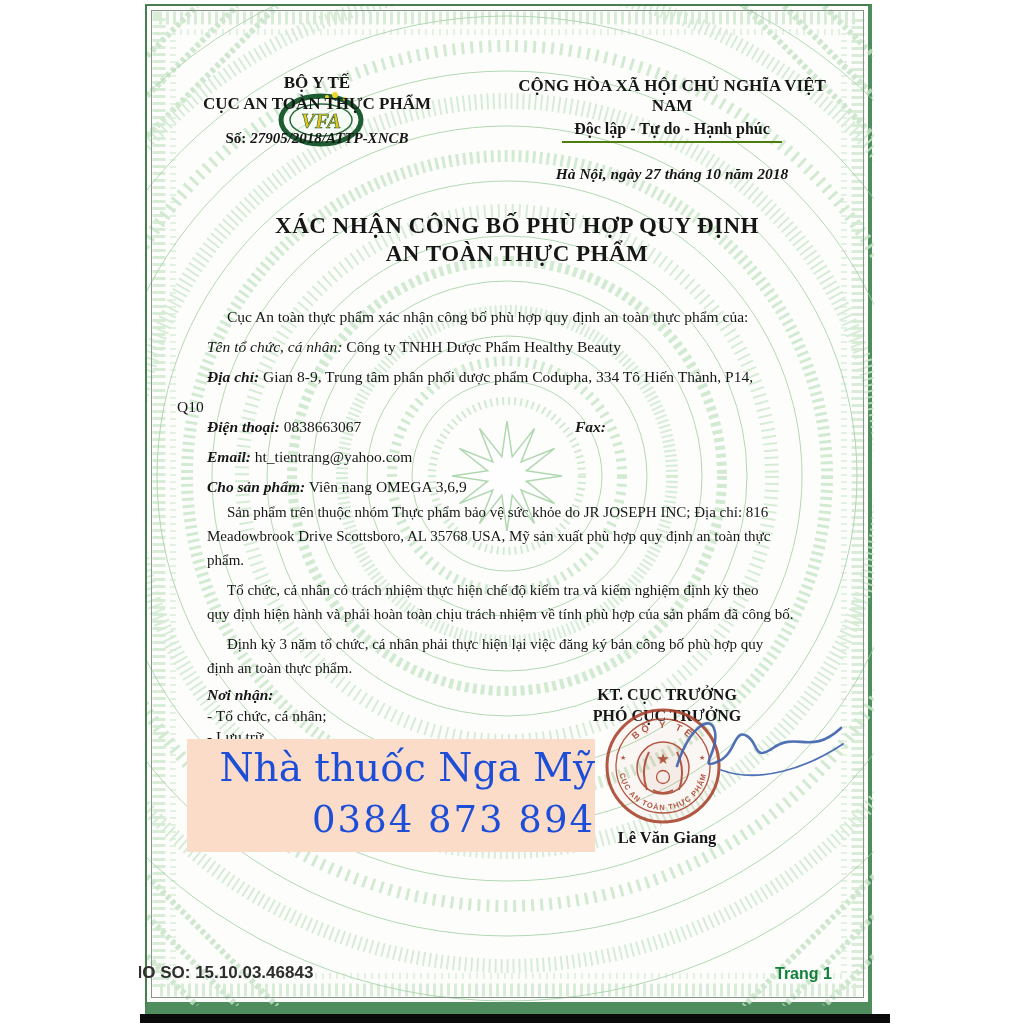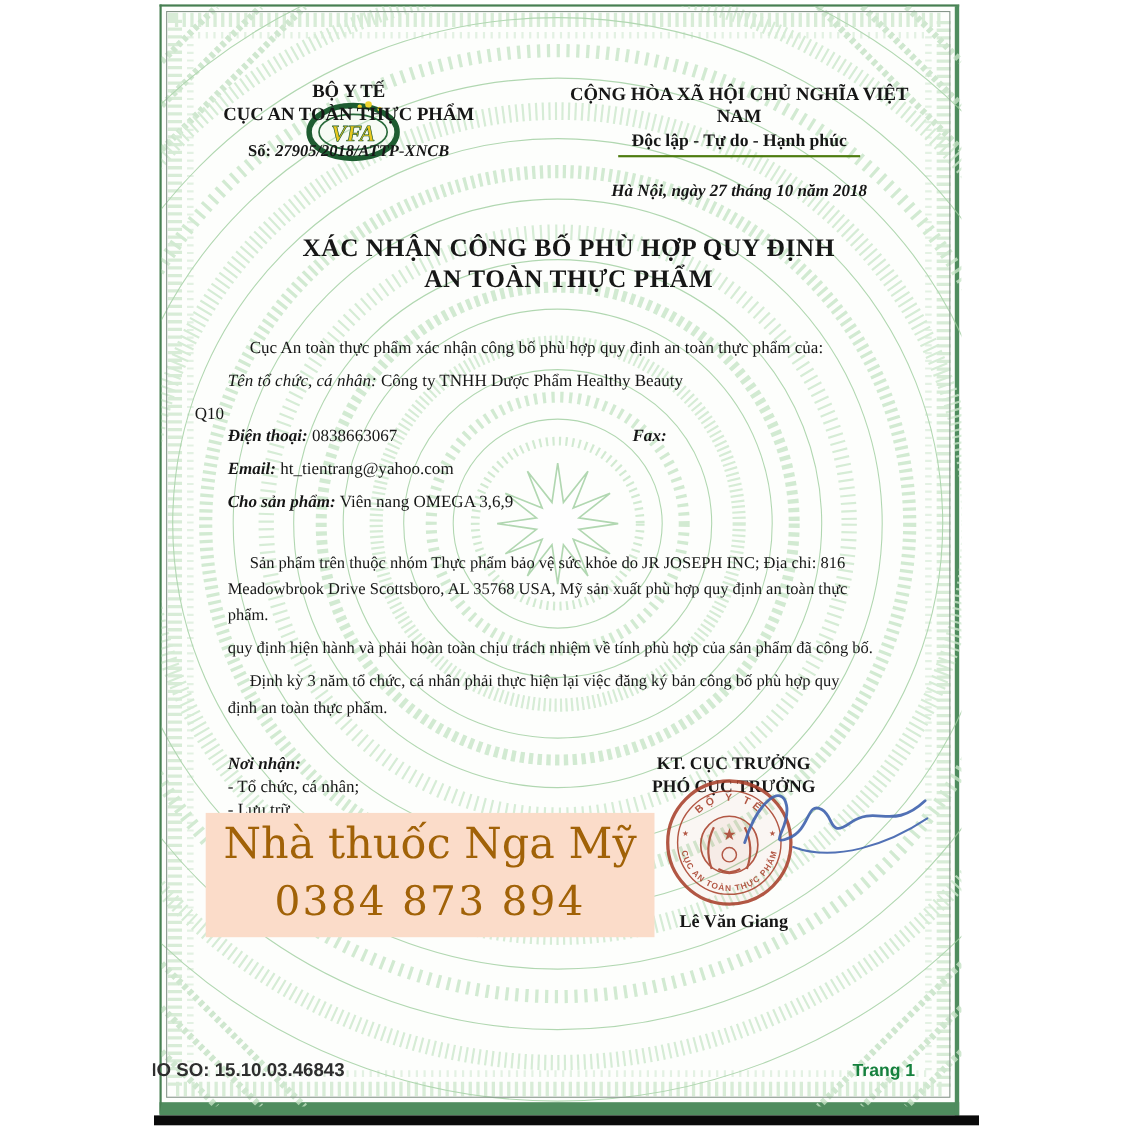--- a/index.html
+++ b/index.html
@@ -146,40 +146,44 @@
     <div class="title">
       <div>XÁC NHẬN CÔNG BỐ PHÙ HỢP QUY ĐỊNH</div>
       <div>AN TOÀN THỰC PHẨM</div>
     </div>
 
     <div class="body-block">
       <div class="bl indent">Cục An toàn thực phẩm xác nhận công bố phù hợp quy định an toàn thực phẩm của:</div>
       <div class="bl">
         <span class="lbl plain">Tên tổ chức, cá nhân:</span><span> Công ty TNHH Dược Phẩm Healthy Beauty</span>
       </div>
+      <div class="bl">
+        <span class="lbl">Địa chỉ:</span><span> Gian 8-9, Trung tâm phân phối dược phẩm Codupha, 334 Tô Hiến Thành, P14,</span>
+      </div>
       <div class="bl short q10">Q10</div>
       <div class="bl" style="position:relative;">
         <span class="lbl">Điện thoại:</span><span> 0838663067</span>
         <span class="lbl faxpos">Fax:</span>
       </div>
       <div class="bl">
         <span class="lbl">Email:</span><span> ht_tientrang@yahoo.com</span>
       </div>
       <div class="bl">
         <span class="lbl">Cho sản phẩm:</span><span> Viên nang OMEGA 3,6,9</span>
       </div>
     </div>
 
     <div class="paras">
       <p>
         <span class="ln ind" style="display:block">Sản phẩm trên thuộc nhóm Thực phẩm bảo vệ sức khỏe do JR JOSEPH INC; Địa chỉ: 816</span>
         <span class="ln" style="display:block">Meadowbrook Drive Scottsboro, AL 35768 USA, Mỹ sản xuất phù hợp quy định an toàn thực</span>
         <span class="ln" style="display:block">phẩm.</span>
       </p>
       <p>
+        <span class="ln ind" style="display:block">Tổ chức, cá nhân có trách nhiệm thực hiện chế độ kiểm tra và kiểm nghiệm định kỳ theo</span>
         <span class="ln" style="display:block">quy định hiện hành và phải hoàn toàn chịu trách nhiệm về tính phù hợp của sản phẩm đã công bố.</span>
       </p>
       <p>
         <span class="ln ind" style="display:block">Định kỳ 3 năm tổ chức, cá nhân phải thực hiện lại việc đăng ký bản công bố phù hợp quy</span>
         <span class="ln" style="display:block">định an toàn thực phẩm.</span>
       </p>
     </div>
 
     <div class="recipients">
       <div class="head">Nơi nhận:</div>
@@ -223,21 +227,21 @@
       <svg width="195" height="100" viewBox="0 0 195 100" xmlns="http://www.w3.org/2000/svg">
         <g fill="none" stroke="#3f62ae" stroke-linecap="round" opacity="0.9">
           <path stroke-width="2.6" d="M18,72 C30,34 52,18 56,38 C60,58 38,76 58,68 C78,60 74,34 88,42 C100,49 94,68 114,54 C138,37 152,62 182,34"></path>
           <path stroke-width="1.8" d="M62,76 C100,90 148,74 184,50"></path>
         </g>
       </svg>
     </div>
 
     <div class="signer-name">Lê Văn Giang</div>
 
-    <div class="overlay" id="overlay-box" style="background: rgb(251, 220, 201); color: #a16207;">
+    <div class="overlay" id="overlay-box" style="background: rgb(251, 220, 201); color: #1d4ed8; text-align: right;">
       <div class="ov1">Nhà thuốc Nga Mỹ</div>
       <div class="ov2">0384 873 894</div>
     </div>
 
   </div>
 
   <div class="foot-left-clip">
     <span>HO SO: 15.10.03.46843</span>
   </div>
   <div class="foot-right">Trang 1</div>

